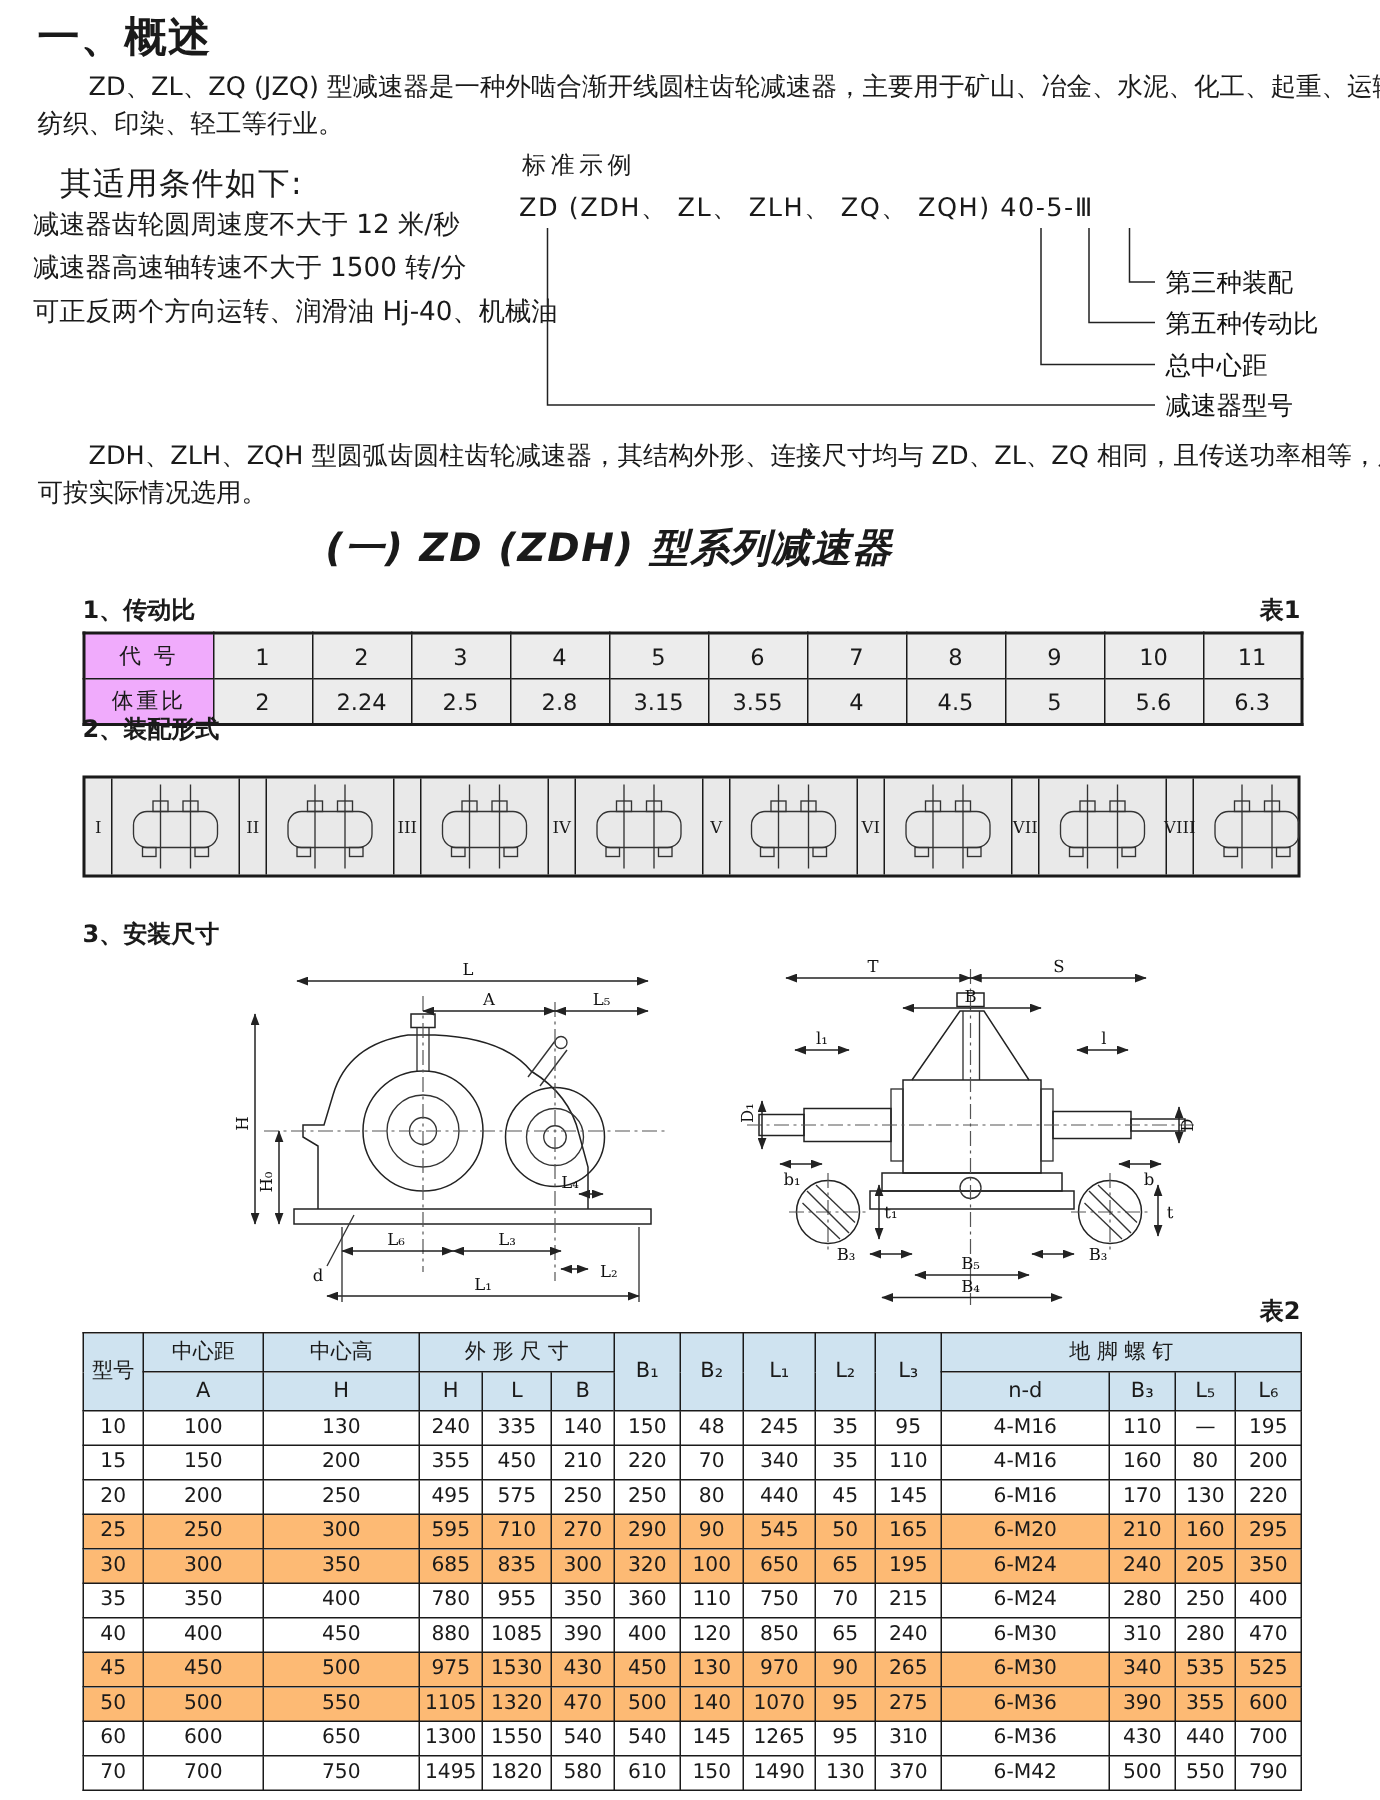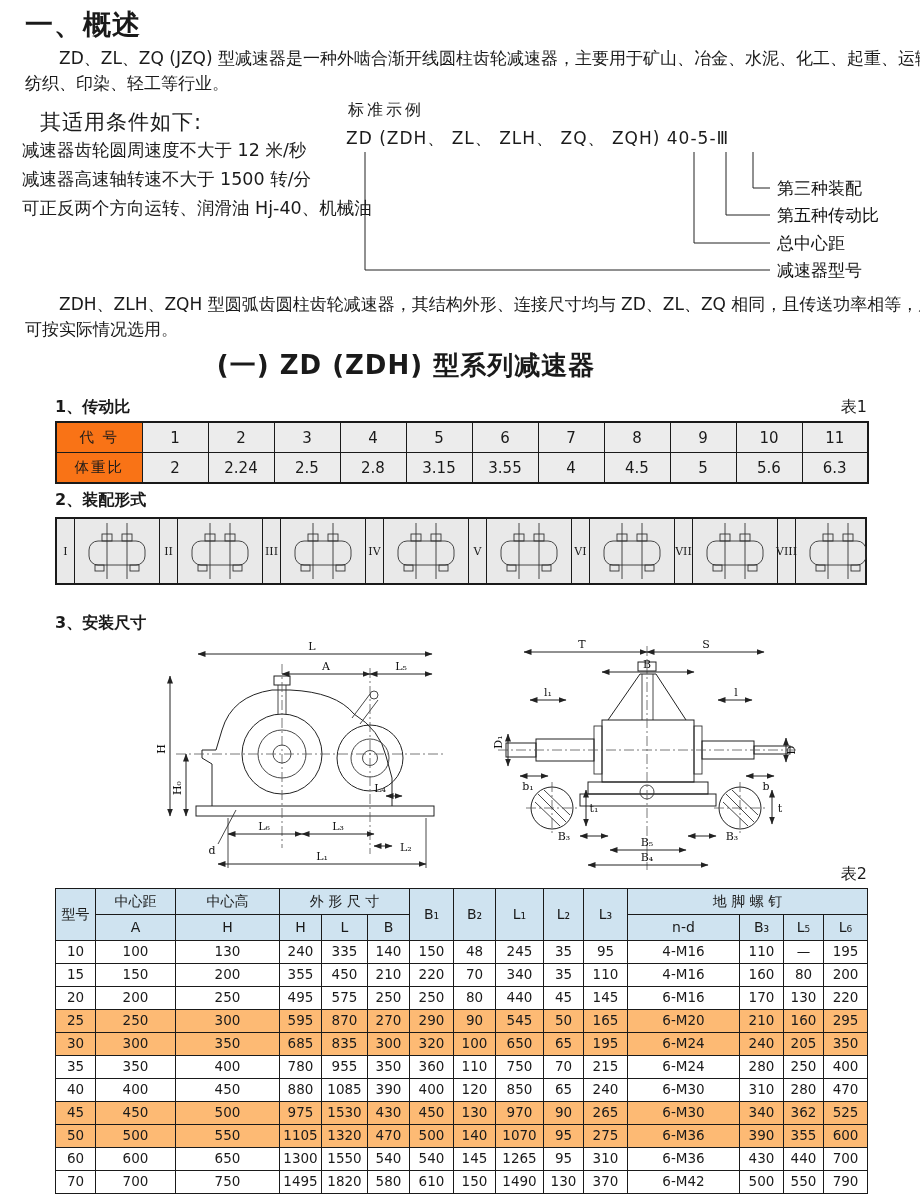--- a/index.html
+++ b/index.html
@@ -9,26 +9,26 @@
   
   .h1{font-size:28px;font-weight:bold;letter-spacing:1px;}
   .para{font-size:17px;line-height:25px;white-space:nowrap;}
   .indent{text-indent:34px;}
   .cond-title{font-size:21px;letter-spacing:1px;}
   .cond-item{font-size:17.5px;line-height:29px;white-space:nowrap;}
   .ex-title{font-size:16px;letter-spacing:3px;}
   .ex-model{font-size:17px;letter-spacing:1px;white-space:nowrap;}
   .series{font-size:26px;font-weight:bold;text-align:center;letter-spacing:1px;}
   .cap{font-size:16px;font-weight:bold;}
-  .tag{font-size:16px;font-weight:normal;text-align:right;width:47px;}
+  .tag{font-size:16px;font-weight:bold;text-align:right;width:47px;}
   
   #t1{border-collapse:collapse;table-layout:fixed;width:812px;border:2px solid #1a1a1a;}
   #t1 td{border:1px solid #1a1a1a;height:29px;text-align:center;font-size:15px;
          background:#ececec;padding:0;}
-  #t1 tr td:first-child{background:#f97316;font-size:14.5px;letter-spacing:2px;}
+  #t1 tr td:first-child{background:#f0abfc;font-size:14.5px;letter-spacing:2px;}
   
   .strip{display:flex;width:812px;height:68px;border:2px solid #1a1a1a;background:#e9e9e9;box-sizing:border-box;}
   .acell{flex:1;display:flex;border-right:1px solid #1a1a1a;}
   .acell:last-child{border-right:none;}
   .rn{width:17px;border-right:1px solid #1a1a1a;display:flex;align-items:center;justify-content:center;
       font-family:"DejaVu Serif","Liberation Serif",serif;font-size:11px;}
   .gfx{flex:1;display:flex;align-items:center;justify-content:center;}
   
   #t2{border-collapse:collapse;table-layout:fixed;width:812px;border:1px solid #3b82f6;}
   #t2 th,#t2 td{border:1px solid #1a1a1a;text-align:center;padding:0;overflow:hidden;}
@@ -73,21 +73,21 @@
     <text class="cjk" x="437" y="71">第五种传动比</text>
     <text class="cjk" x="437" y="99">总中心距</text>
     <text class="cjk" x="437" y="126">减速器型号</text>
   </svg>
 
   <div class="abs" style="left:25px;top:292px;width:880px;">
     <div class="para indent">ZDH、ZLH、ZQH 型圆弧齿圆柱齿轮减速器，其结构外形、连接尺寸均与 ZD、ZL、ZQ 相同，且传送功率相等，用户</div>
     <div class="para">可按实际情况选用。</div>
   </div>
 
-  <div class="abs series" style="left:0;top:348px;width:812px;">(一) ZD (ZDH) 型系列减速器</div>
+  <div class="abs series" style="left:0;top:348px;width:812px;font-style:italic;">(一) ZD (ZDH) 型系列减速器</div>
 
   <div class="abs cap" style="left:55px;top:397px;">1、传动比</div>
   <div class="abs tag" style="left:820px;top:397px;">表1</div>
   <table id="t1" class="abs" style="left:55px;top:421px;">
     <colgroup>
         <col style="width:86px">
         <col span="11" style="width:66px">
       </colgroup>
     <tbody>
         <tr>
@@ -114,21 +114,21 @@
           <td>3.55</td>
           <td>4</td>
           <td>4.5</td>
           <td>5</td>
           <td>5.6</td>
           <td>6.3</td>
         </tr>
       </tbody>
   </table>
 
-  <div class="abs cap" style="left:55px;top:490px;text-align:center;">2、装配形式</div>
+  <div class="abs cap" style="left:55px;top:476px;text-align:center;">2、装配形式</div>
   <svg width="0" height="0" style="position:absolute;">
     <defs>
       <g id="gbx">
         <line x1="32" y1="4" x2="32" y2="60" class="thin"></line>
         <line x1="52" y1="4" x2="52" y2="60" class="thin"></line>
         <rect x="14" y="22" width="56" height="24" rx="9" class="thin" fill="#f7f7f7"></rect>
         <rect x="27" y="15" width="10" height="7" class="thin" fill="#f7f7f7"></rect>
         <rect x="47" y="15" width="10" height="7" class="thin" fill="#f7f7f7"></rect>
         <rect x="20" y="46" width="9" height="6" class="thin" fill="#f7f7f7"></rect>
         <rect x="55" y="46" width="9" height="6" class="thin" fill="#f7f7f7"></rect>
@@ -421,21 +421,21 @@
           <td>6-M16</td>
           <td>170</td>
           <td>130</td>
           <td>220</td>
         </tr>
         <tr class="shaded">
           <td>25</td>
           <td>250</td>
           <td>300</td>
           <td>595</td>
-          <td>870</td>
+          <td>710</td>
           <td>270</td>
           <td>290</td>
           <td>90</td>
           <td>545</td>
           <td>50</td>
           <td>165</td>
           <td>6-M20</td>
           <td>210</td>
           <td>160</td>
           <td>295</td>
@@ -498,21 +498,21 @@
           <td>975</td>
           <td>1530</td>
           <td>430</td>
           <td>450</td>
           <td>130</td>
           <td>970</td>
           <td>90</td>
           <td>265</td>
           <td>6-M30</td>
           <td>340</td>
-          <td>362</td>
+          <td>535</td>
           <td>525</td>
         </tr>
         <tr class="shaded">
           <td>50</td>
           <td>500</td>
           <td>550</td>
           <td>1105</td>
           <td>1320</td>
           <td>470</td>
           <td>500</td>

